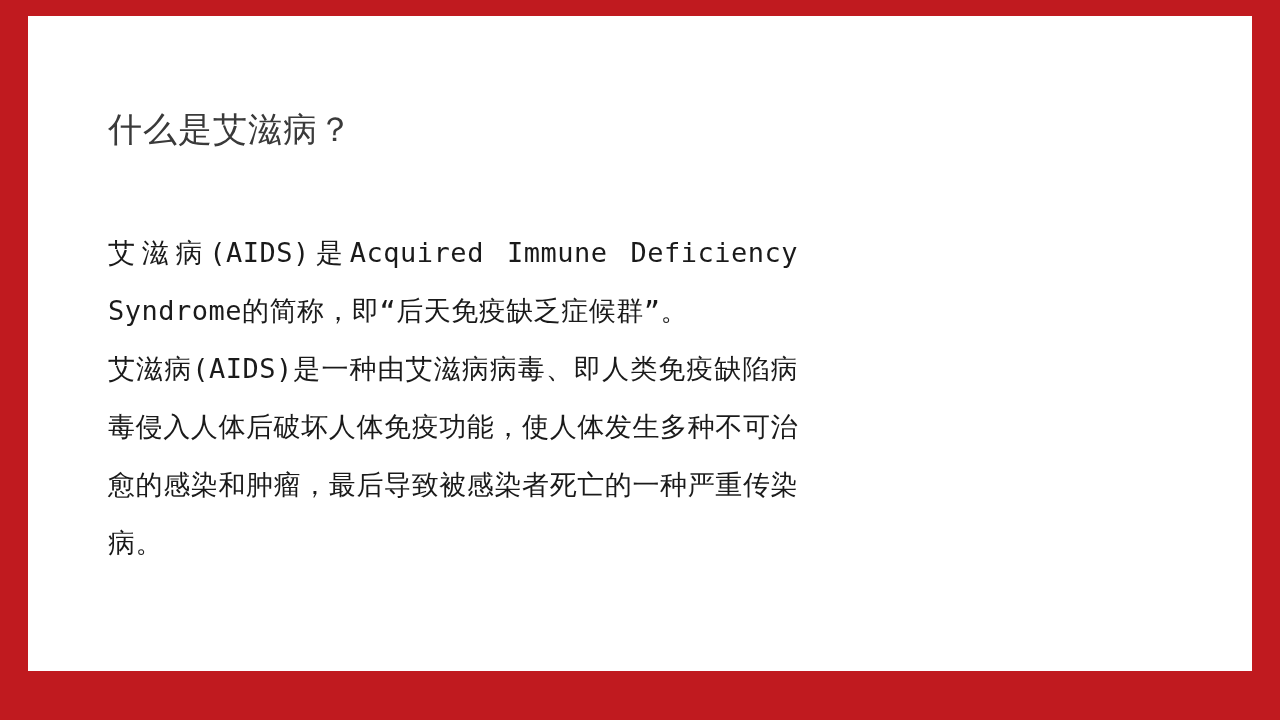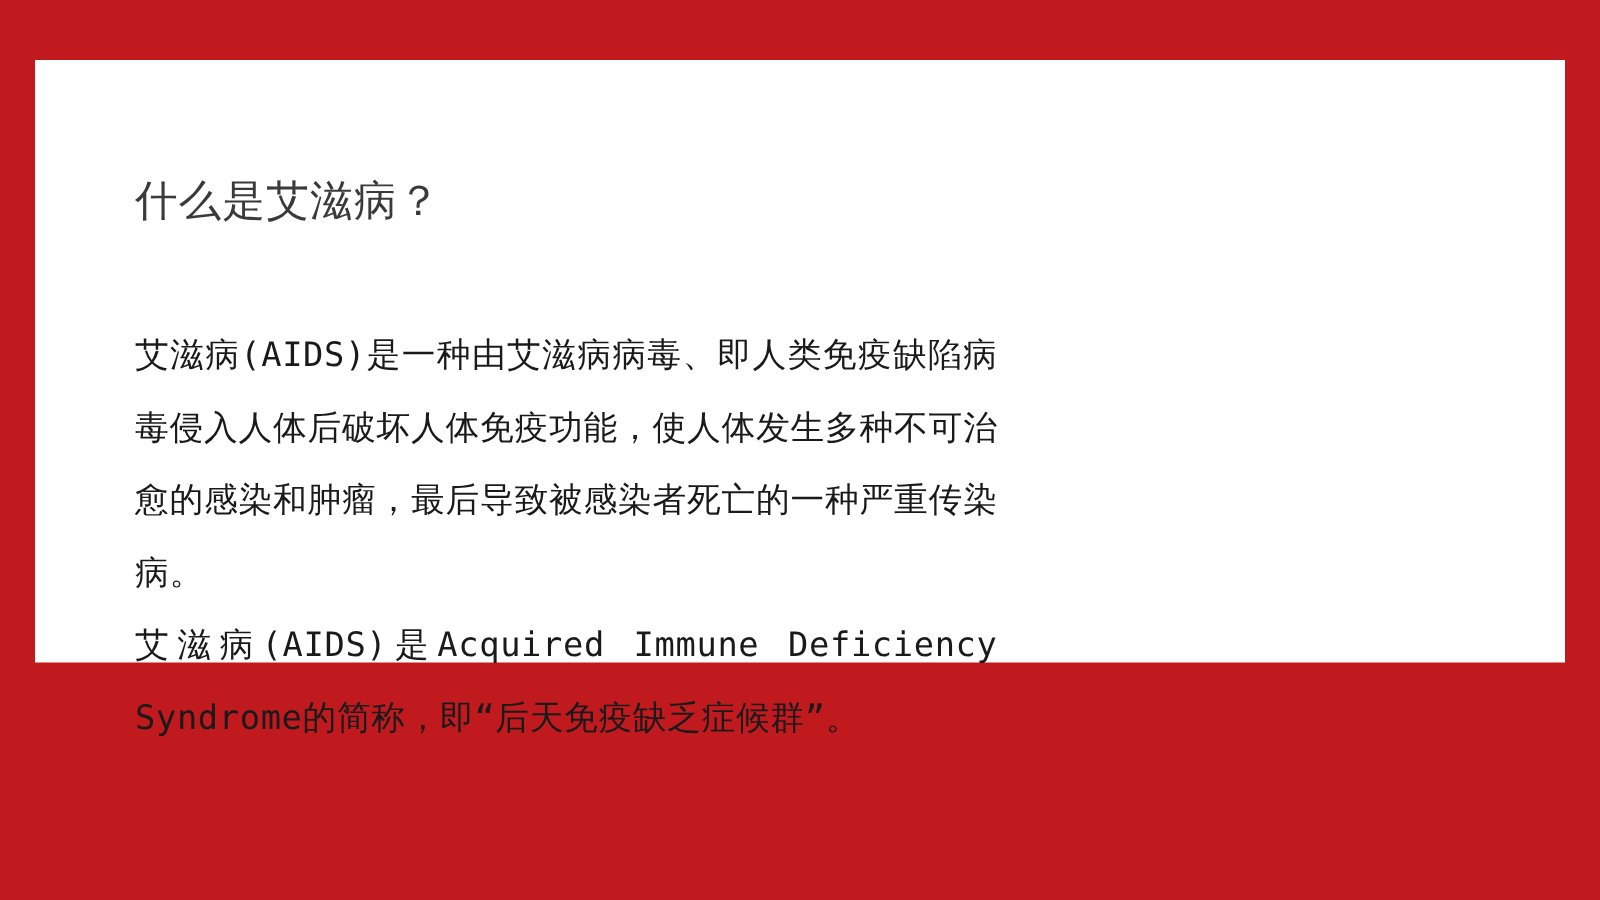--- a/index.html
+++ b/index.html
@@ -15,23 +15,23 @@
   .slide {
     position: relative;
     width: 1280px;
     height: 720px;
     background: #C01A1F;
     box-sizing: border-box;
   }
   .slide-inner {
     position: absolute;
     left: 28px;
-    top: 48px;
+    top: 16px;
     width: 1224px;
-    height: 482px;
+    height: 655px;
     background: #FFFFFF;
   }
   .content {
     position: absolute;
     left: 80px;
     top: 90px;
     width: 1000px;
   }
   .slide-title {
     font-family: "DejaVu Serif", "Liberation Serif", serif;
@@ -67,18 +67,18 @@
   }
 </style>
 </head>
 <body>
 
 <div class="slide">
   <div class="slide-inner">
     <div class="content">
       <h1 class="slide-title">什么是艾滋病？</h1>
       <div class="body-block">
+        <p class="body-par mono">艾滋病(AIDS)是Acquired Immune Deficiency Syndrome的简称，即“后天免疫缺乏症候群”。</p>
         <p class="body-par mono">艾滋病(AIDS)是一种由艾滋病病毒、即人类免疫缺陷病毒侵入人体后破坏人体免疫功能，使人体发生多种不可治愈的感染和肿瘤，最后导致被感染者死亡的一种严重传染病。</p>
-        <p class="body-par mono">艾滋病(AIDS)是Acquired Immune Deficiency Syndrome的简称，即“后天免疫缺乏症候群”。</p>
       </div>
     </div>
   </div>
 </div>
 
 </body></html>

